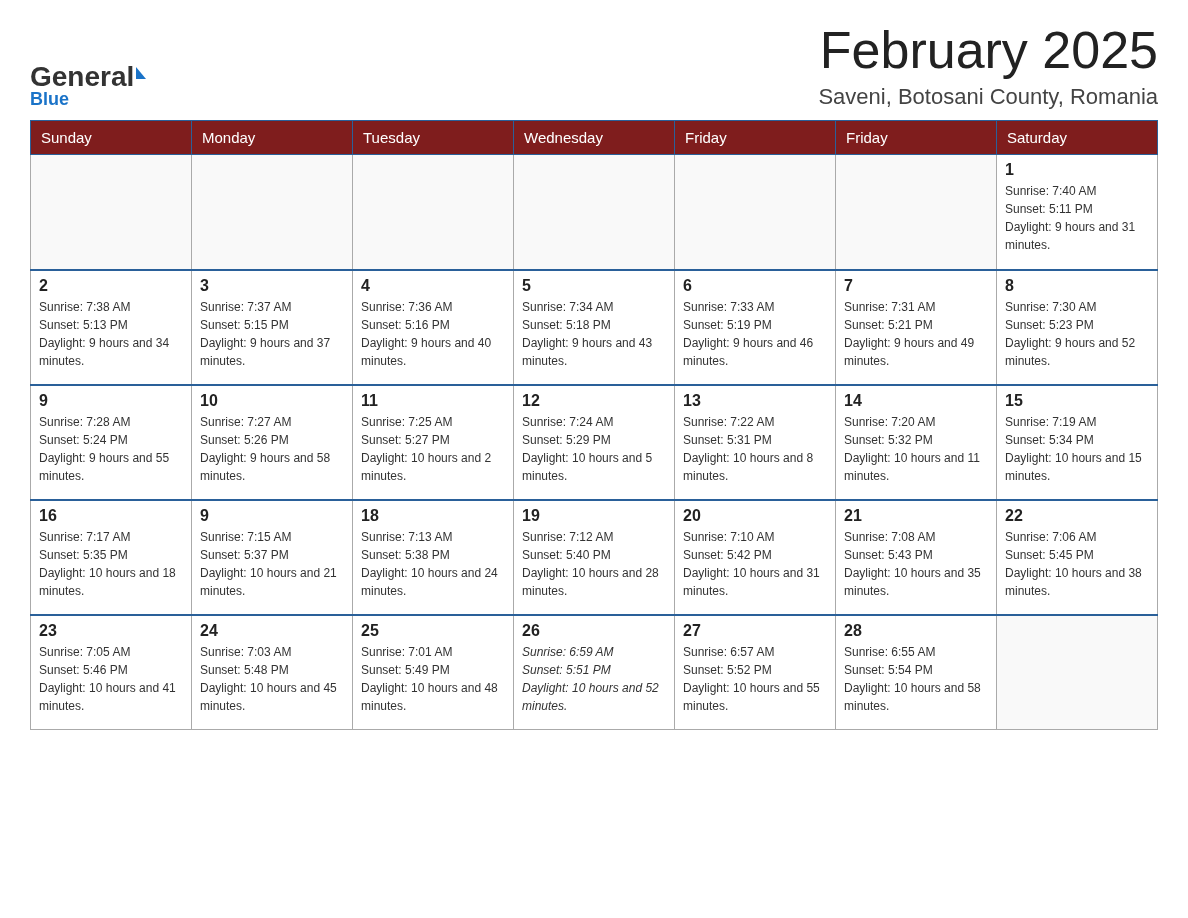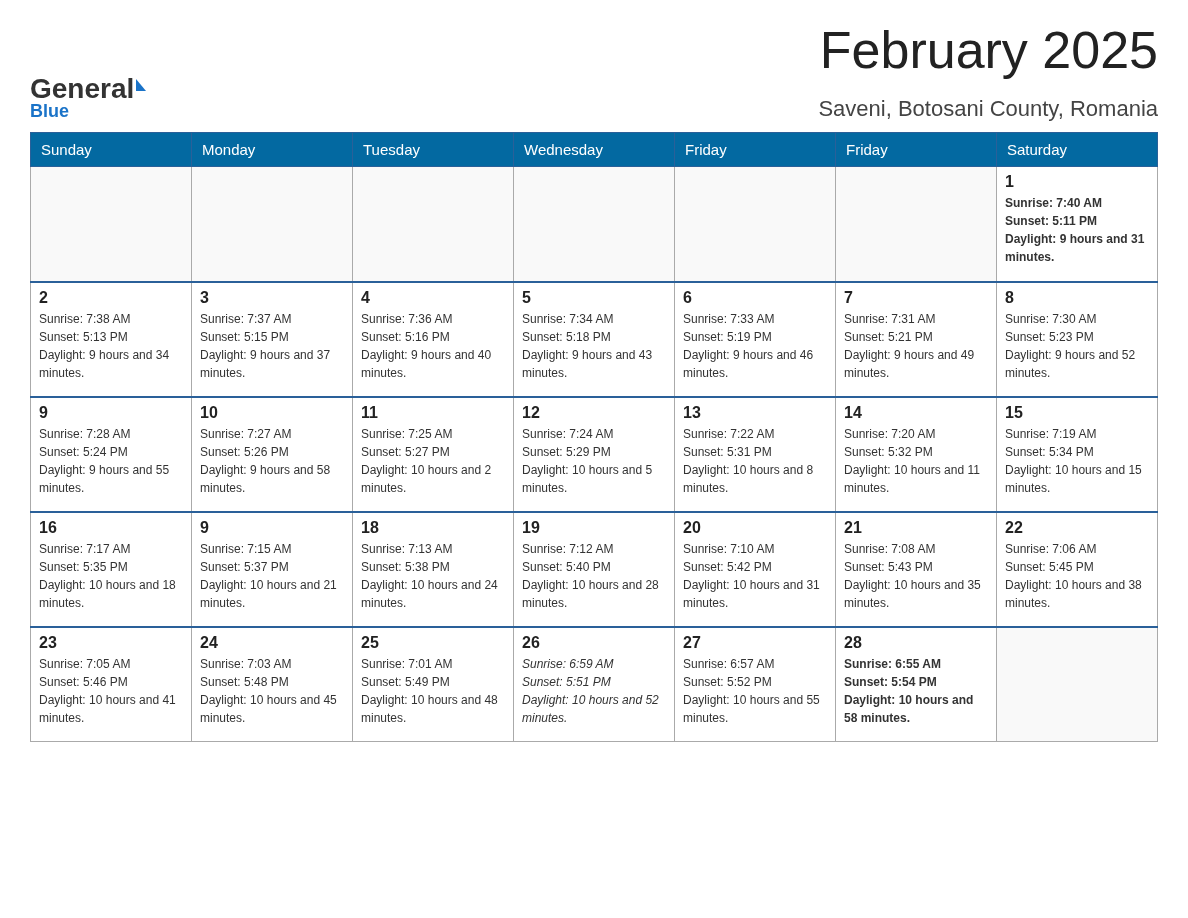--- a/index.html
+++ b/index.html
@@ -48,29 +48,29 @@
       text-align: right;
     }
     .month-title {
       font-size: 52px;
       font-weight: normal;
       color: #222;
     }
     .location-title {
       font-size: 22px;
       color: #444;
-      margin-top: 16px;
+      margin-top: 4px;
     }
     .calendar {
       width: 100%;
       border-collapse: collapse;
       margin-top: 10px;
     }
     .calendar th {
-      background-color: #0369a1;
+      background-color: #7f1d1d;
       color: #fff;
       font-size: 15px;
       font-weight: normal;
       padding: 8px 10px;
       text-align: left;
       border: 1px solid #2a6099;
     }
     .calendar td {
       vertical-align: top;
       border: 1px solid #aaa;
@@ -134,21 +134,21 @@
   <tbody id="calendar-body">
   <tr class="week-row">
         <td class="empty-cell"></td>
         <td class="empty-cell"></td>
         <td class="empty-cell"></td>
         <td class="empty-cell"></td>
         <td class="empty-cell"></td>
         <td class="empty-cell"></td>
         <td>
           <span class="day-number">1</span>
-          <div class="day-info" style="white-space: pre-line; font-weight: bold;">Sunrise: 7:40 AM
+          <div class="day-info" style="white-space: pre-line;">Sunrise: 7:40 AM
 Sunset: 5:11 PM
 Daylight: 9 hours and 31 minutes.</div>
         </td>
       </tr>
       <tr class="week-row row-divider">
         <td>
           <span class="day-number">2</span>
           <div class="day-info" style="white-space: pre-line;">Sunrise: 7:38 AM
 Sunset: 5:13 PM
 Daylight: 9 hours and 34 minutes.</div>
@@ -304,20 +304,20 @@
 Daylight: 10 hours and 52 minutes.</div>
         </td>
         <td>
           <span class="day-number">27</span>
           <div class="day-info" style="white-space: pre-line;">Sunrise: 6:57 AM
 Sunset: 5:52 PM
 Daylight: 10 hours and 55 minutes.</div>
         </td>
         <td>
           <span class="day-number">28</span>
-          <div class="day-info" style="white-space: pre-line; font-weight: bold;">Sunrise: 6:55 AM
+          <div class="day-info" style="white-space: pre-line;">Sunrise: 6:55 AM
 Sunset: 5:54 PM
 Daylight: 10 hours and 58 minutes.</div>
         </td>
         <td class="empty-cell"></td>
       </tr>
     </tbody>
 </table>
 
 </body></html>

